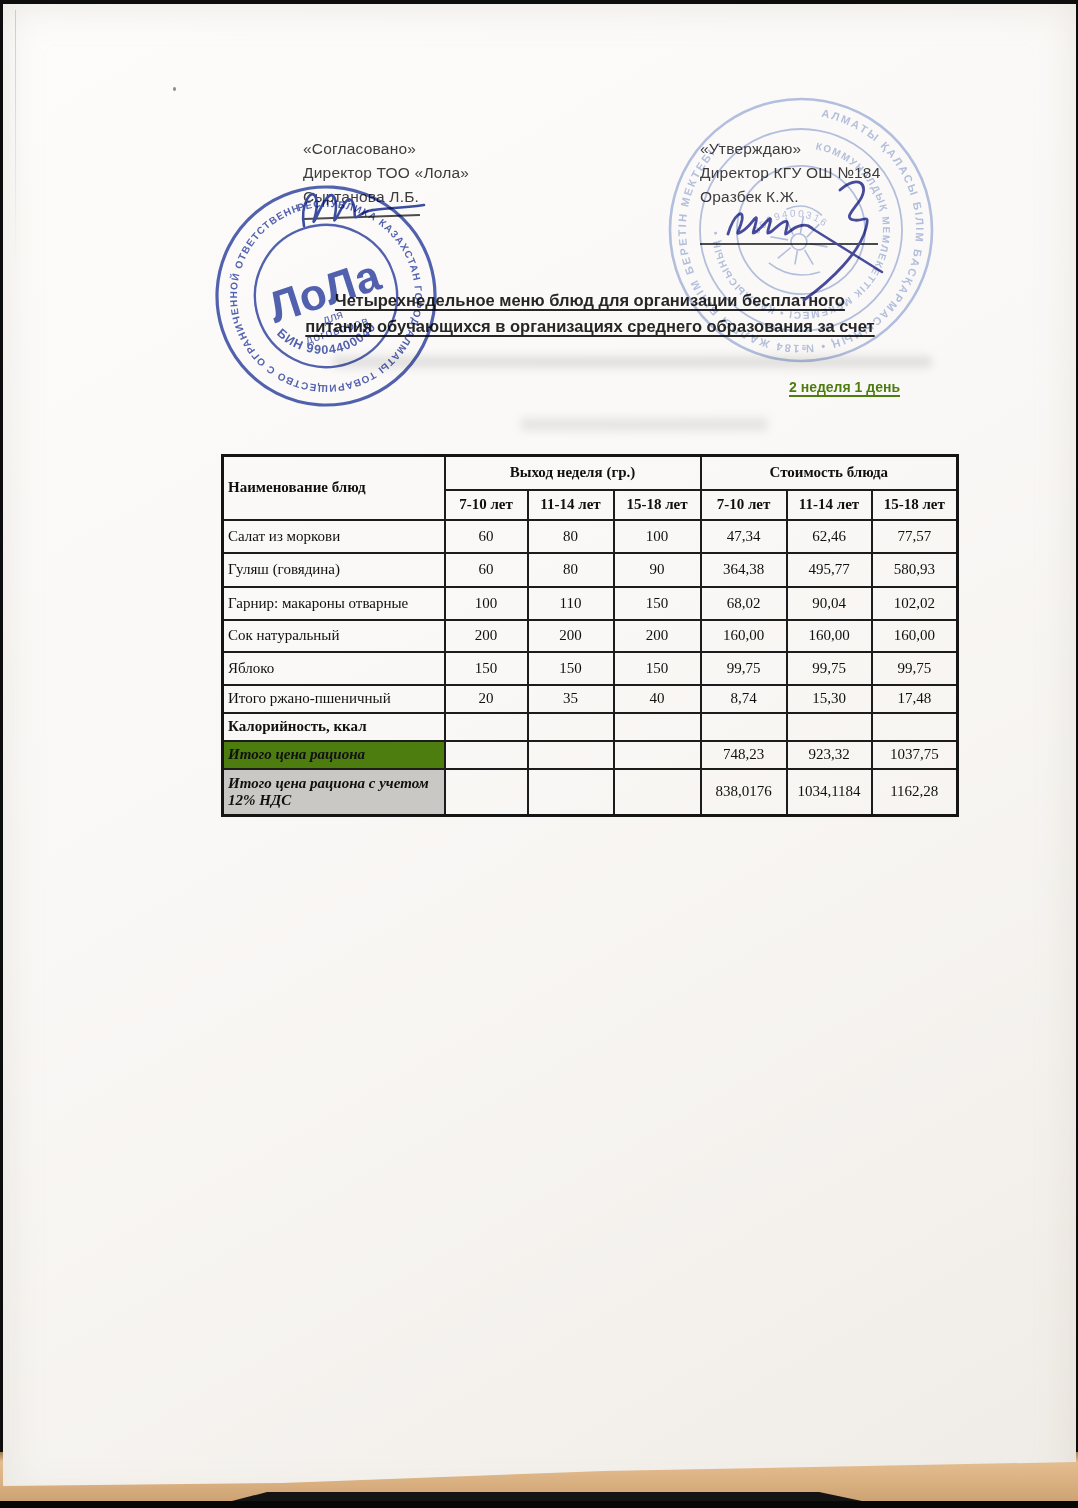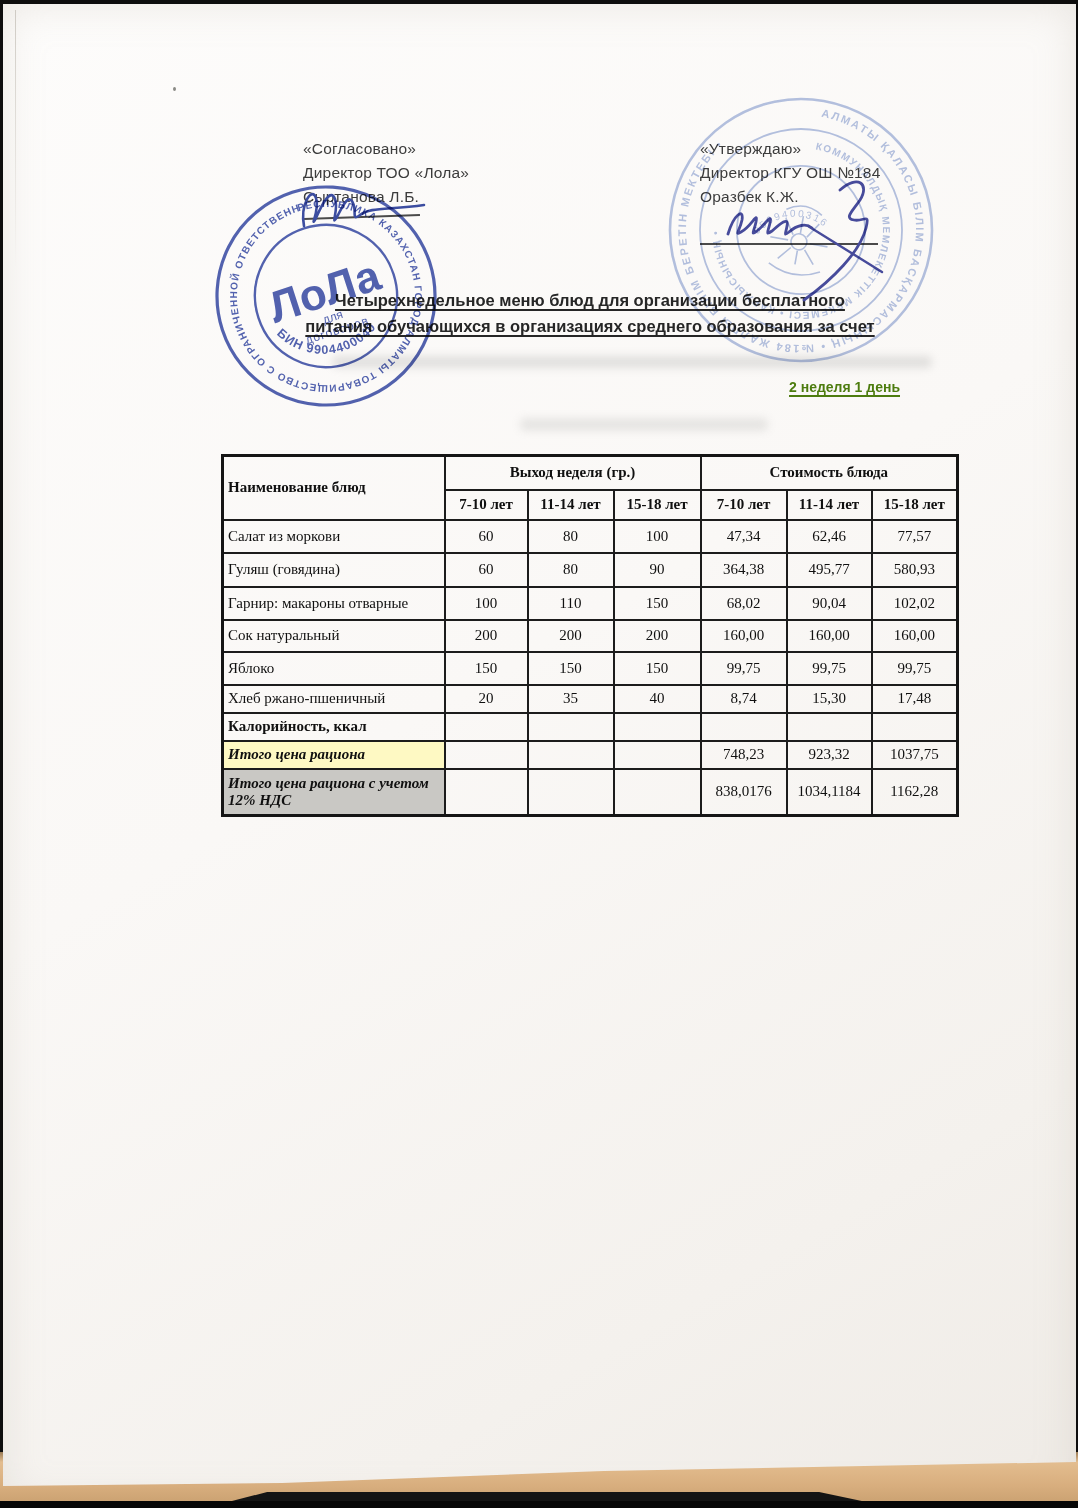--- a/index.html
+++ b/index.html
@@ -56,21 +56,21 @@
   table.menu th, table.menu td { border: 2px solid #1c1c1c; padding: 1px 4px; font-size: 15px; vertical-align: middle; overflow: hidden; }
   th.name-hdr { font-size: 15.5px; font-weight: bold; text-align: left; vertical-align: top; padding-top: 8px; }
   th.group-hdr { font-size: 15.5px; font-weight: bold; text-align: center; }
   th.age-hdr { font-size: 15px; font-weight: bold; text-align: center; }
   td.name-cell { text-align: left; font-size: 15.5px; padding-left: 4px; }
   td.num { text-align: center; }
   td.vlow { vertical-align: bottom; padding-bottom: 4px; }
   td.vhigh { vertical-align: top; padding-top: 3px; }
   td.bold-name { font-weight: bold; }
   td.total-name { font-weight: bold; font-style: italic; }
-  td.shade-light { background: #fef9c3; font-style: italic; }
+  td.shade-light { background: #4d7c0f; font-style: italic; }
   td.shade-dark { background: #c9c8c4; }
 </style>
 </head>
 <body>
 
 <div class="desk"></div>
 <div class="paper">
   <div class="crease"></div>
   <div class="speck"></div>
 </div>
@@ -219,21 +219,21 @@
     <tr style="height:33px">
       <td class="name-cell">Яблоко</td>
       <td class="num">150</td>
       <td class="num">150</td>
       <td class="num">150</td>
       <td class="num">99,75</td>
       <td class="num">99,75</td>
       <td class="num">99,75</td>
     </tr>
     <tr style="height:28px">
-      <td class="name-cell">Хлеб ржано-пшеничный</td>
+      <td class="name-cell">Итого ржано-пшеничный</td>
       <td class="num vhigh">20</td>
       <td class="num vhigh">35</td>
       <td class="num vhigh">40</td>
       <td class="num vhigh">8,74</td>
       <td class="num vhigh">15,30</td>
       <td class="num vhigh">17,48</td>
     </tr>
     <tr style="height:28px">
       <td class="name-cell bold-name">Калорийность, ккал</td>
       <td></td>

